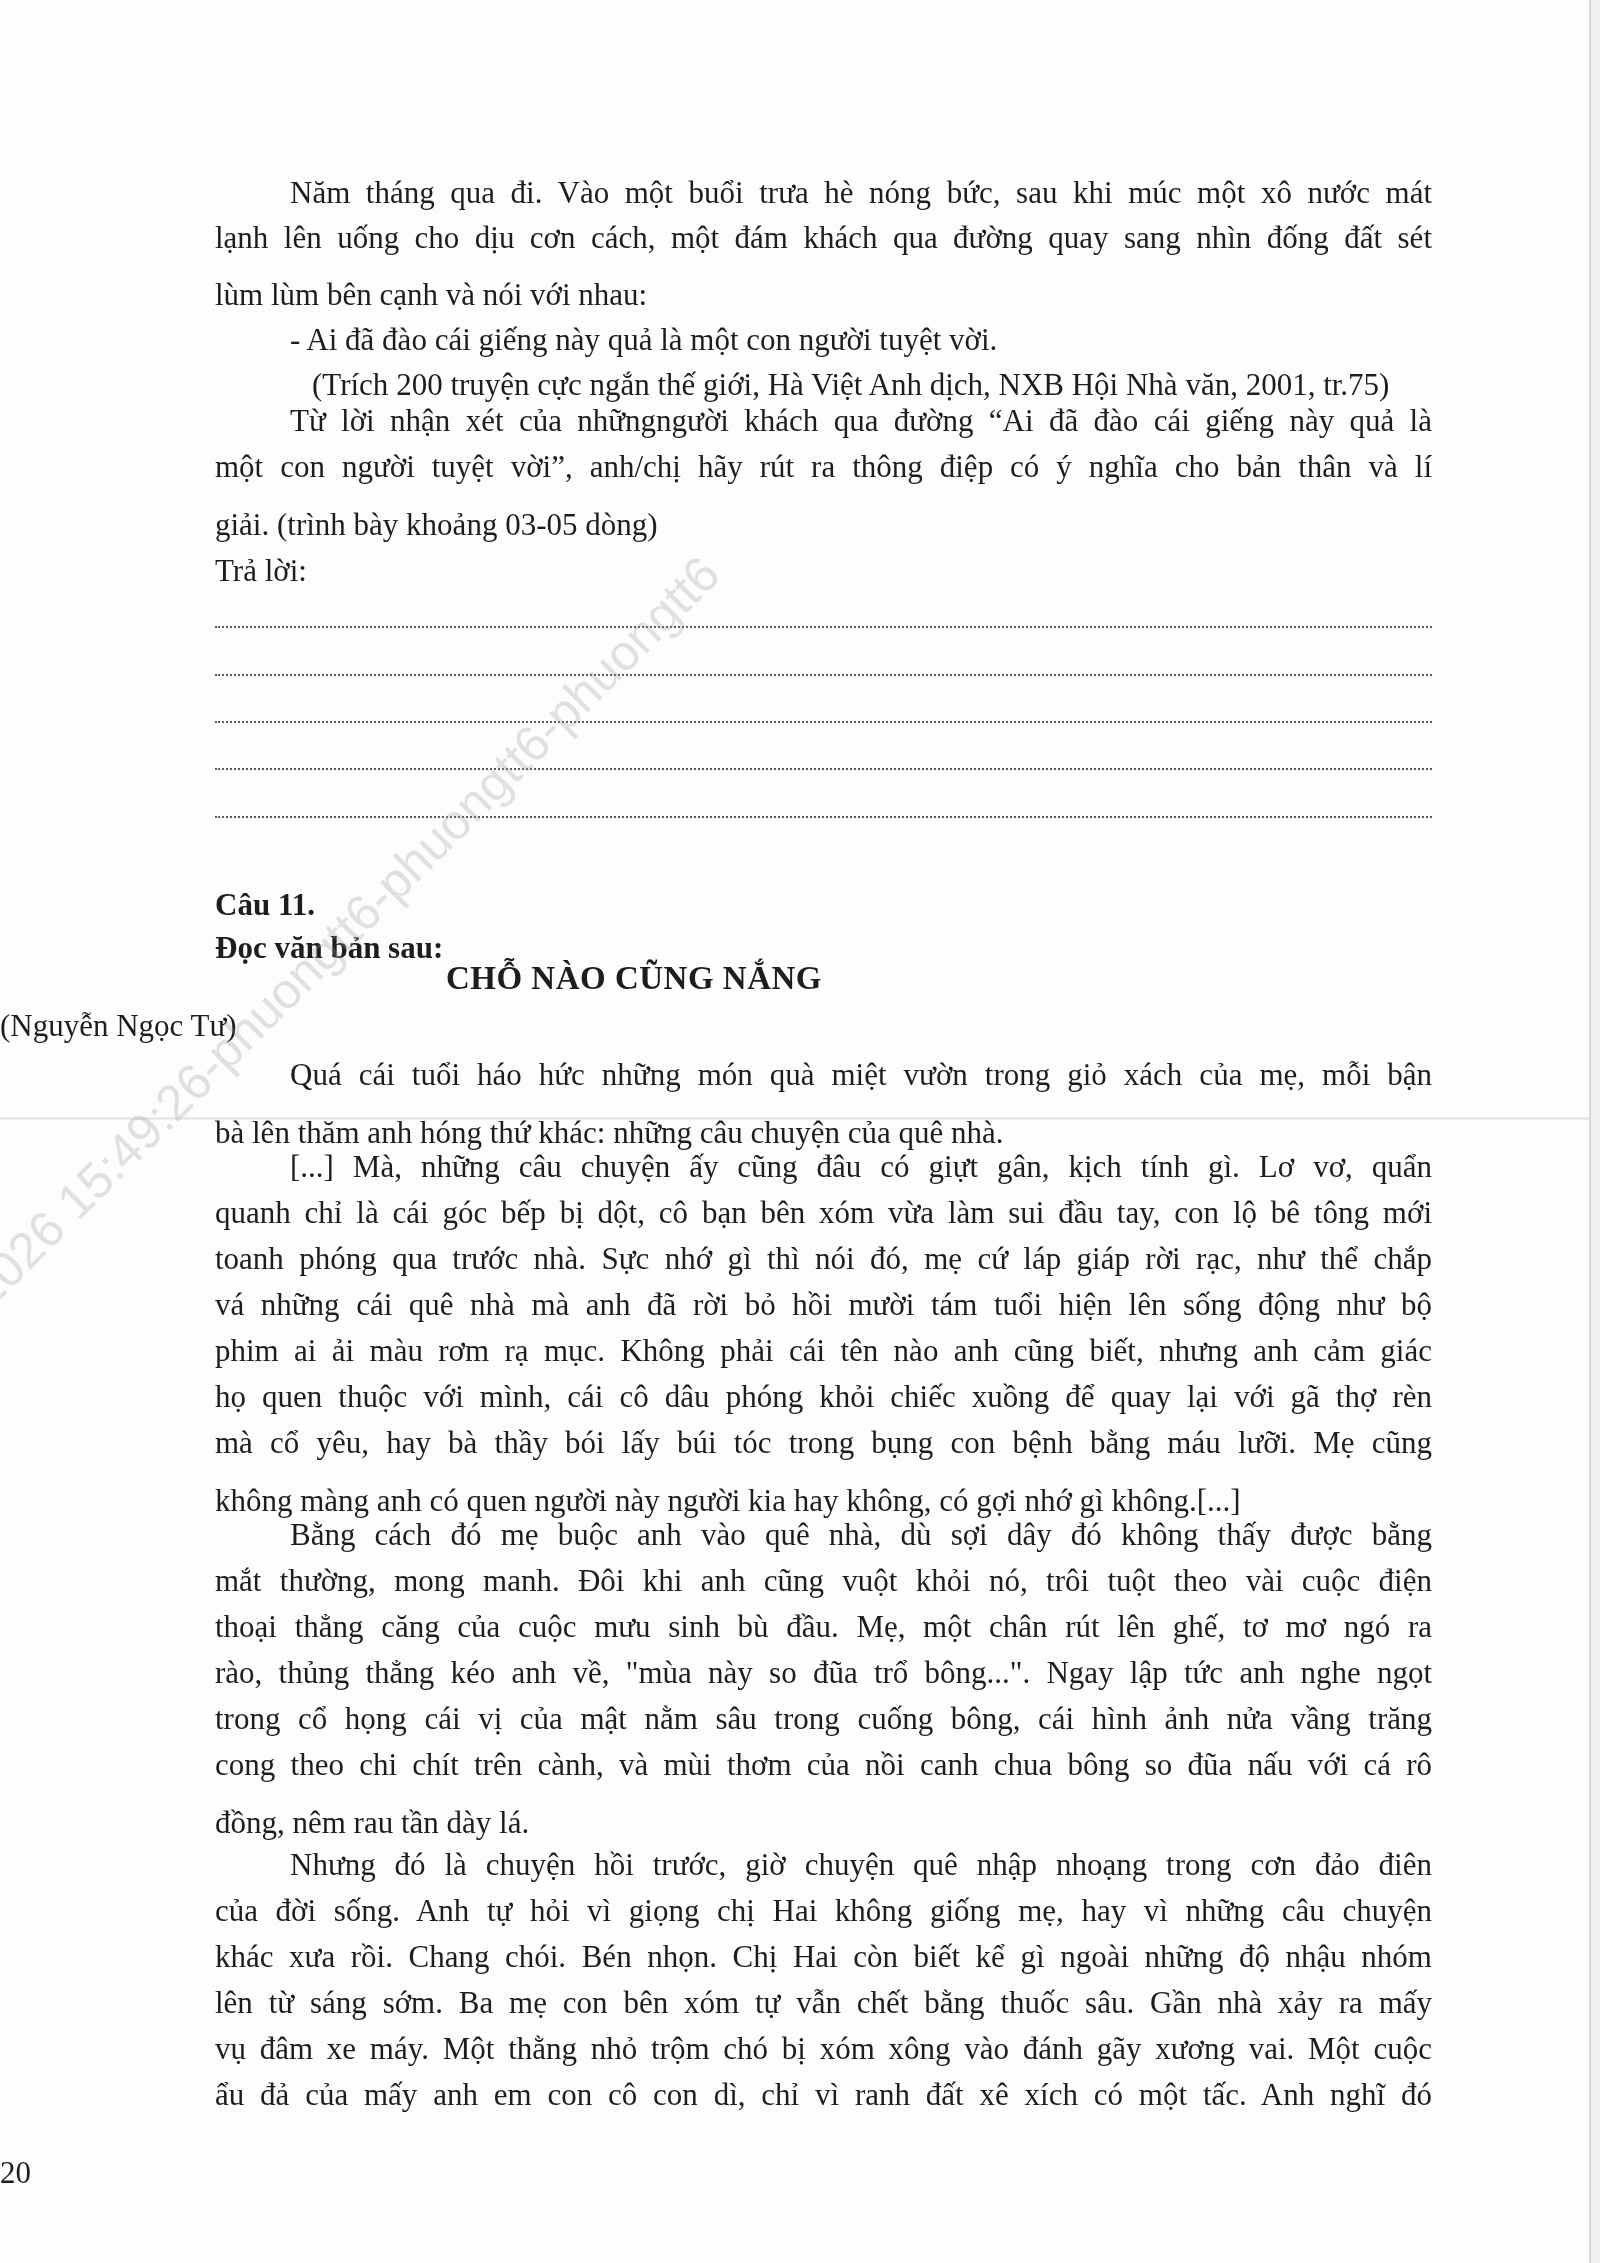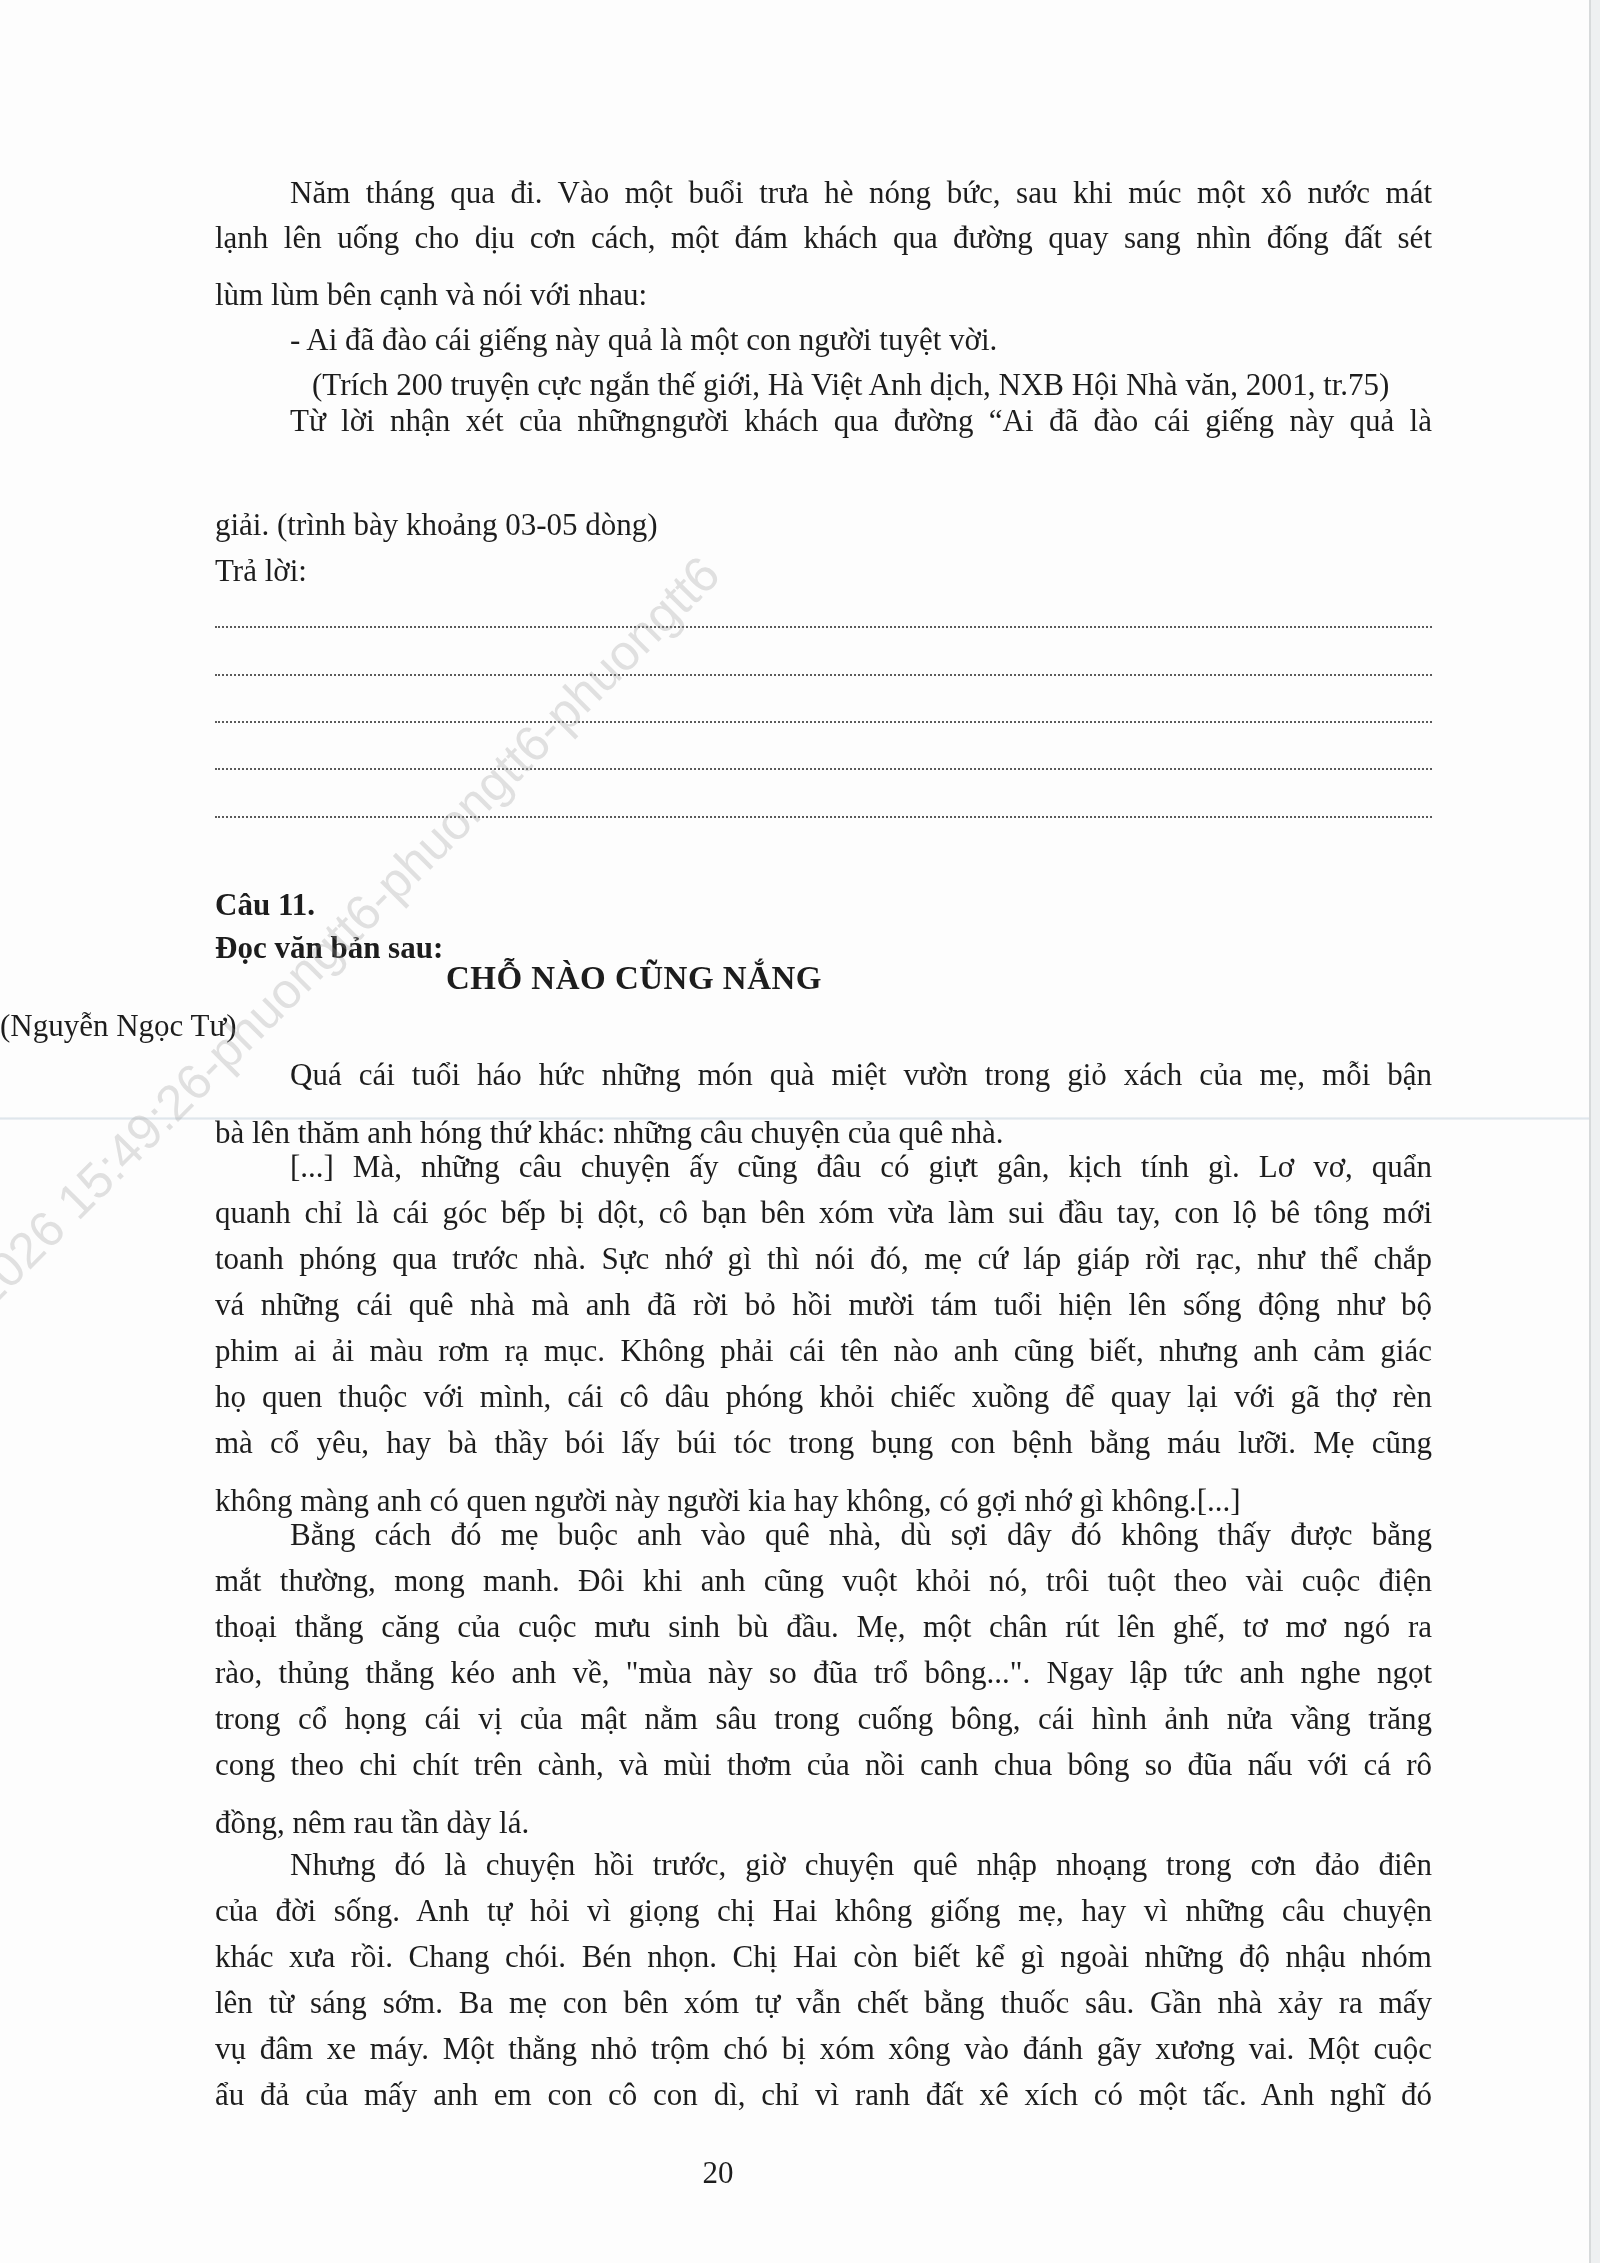--- a/index.html
+++ b/index.html
@@ -25,21 +25,21 @@
   .ind { padding-left:75px; box-sizing:border-box; }
 
   .answer-line { position:absolute; left:215px; width:1217px; height:0;
     border-top:2px dotted #5a5a5a; }
 
   .bold { font-weight:bold; }
   .title { position:absolute; left:0; width:1268px; text-align:center; top:955px;
     font-size:33px; font-weight:bold; letter-spacing:0.5px; line-height:46px; }
   .author { position:absolute; left:0; width:1387px; top:1003px;
     font-size:31px; line-height:46px; }
-  .page-num { position:absolute; left:0; width:1436px; text-align:center; top:2150px;
+  .page-num { position:absolute; left:0; width:1436px; text-align:left; top:2150px;
     font-size:31px; line-height:46px; }
 
   .watermark {
     position:absolute; left:130px; top:1105px; width:1600px;
     transform-origin:0 0; transform:rotate(-45deg) translate(-620px, 0);
     font-family:"Liberation Sans", "DejaVu Sans", sans-serif;
     font-size:50px; color:rgba(150,150,150,0.28); white-space:nowrap;
     pointer-events:none;
   }
 </style>
@@ -51,20 +51,21 @@
   <div class="edge-strip"></div>
   <div class="fold-line"></div>
 
   <div class="line it ind" style="top:170px">Năm tháng qua đi. Vào một buổi trưa hè nóng bức, sau khi múc một xô nước mát</div>
   <div class="line it" style="top:215px">lạnh lên uống cho dịu cơn cách, một đám khách qua đường quay sang nhìn đống đất sét</div>
   <div class="line it last" style="top:260px">lùm lùm bên cạnh và nói với nhau:</div>
   <div class="line it last" style="top:305px; left:290px; width:1142px;">- Ai đã đào cái giếng này quả là một con người tuyệt vời.</div>
   <div class="line last" style="top:350px; left:312px; width:1120px;"><span>(Trích </span><span class="it">200 truyện cực ngắn thế giới,</span><span> Hà Việt Anh dịch, NXB Hội Nhà văn, 2001, tr.75)</span></div>
 
   <div class="line ind" style="top:398px">Từ lời nhận xét của nhữngngười khách qua đường “Ai đã đào cái giếng này quả là</div>
+  <div class="line" style="top:444px">một con người tuyệt vời”, anh/chị hãy rút ra thông điệp có ý nghĩa cho bản thân và lí</div>
   <div class="line last" style="top:490px">giải. (trình bày khoảng 03-05 dòng)</div>
   <div class="line last" style="top:536px">Trả lời:</div>
 
   <div class="answer-line" style="top:626px"></div>
   <div class="answer-line" style="top:674px"></div>
   <div class="answer-line" style="top:721px"></div>
   <div class="answer-line" style="top:768px"></div>
   <div class="answer-line" style="top:816px"></div>
 
   <div class="line last bold" style="top:870px">Câu 11.</div>

